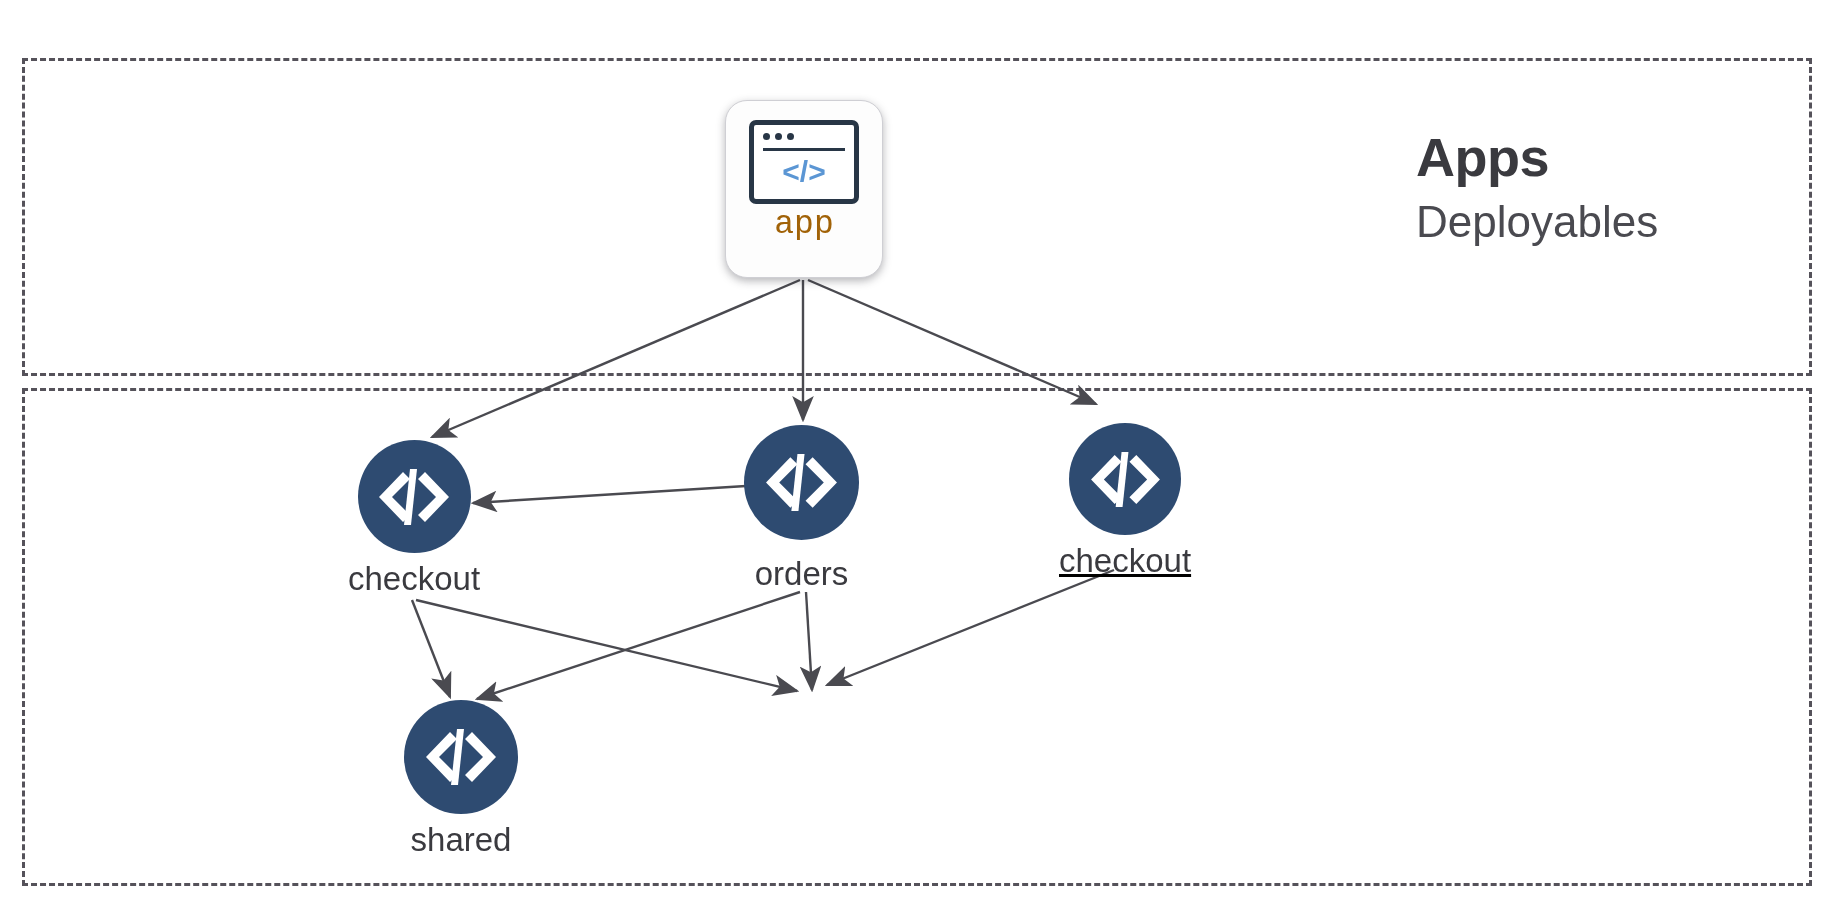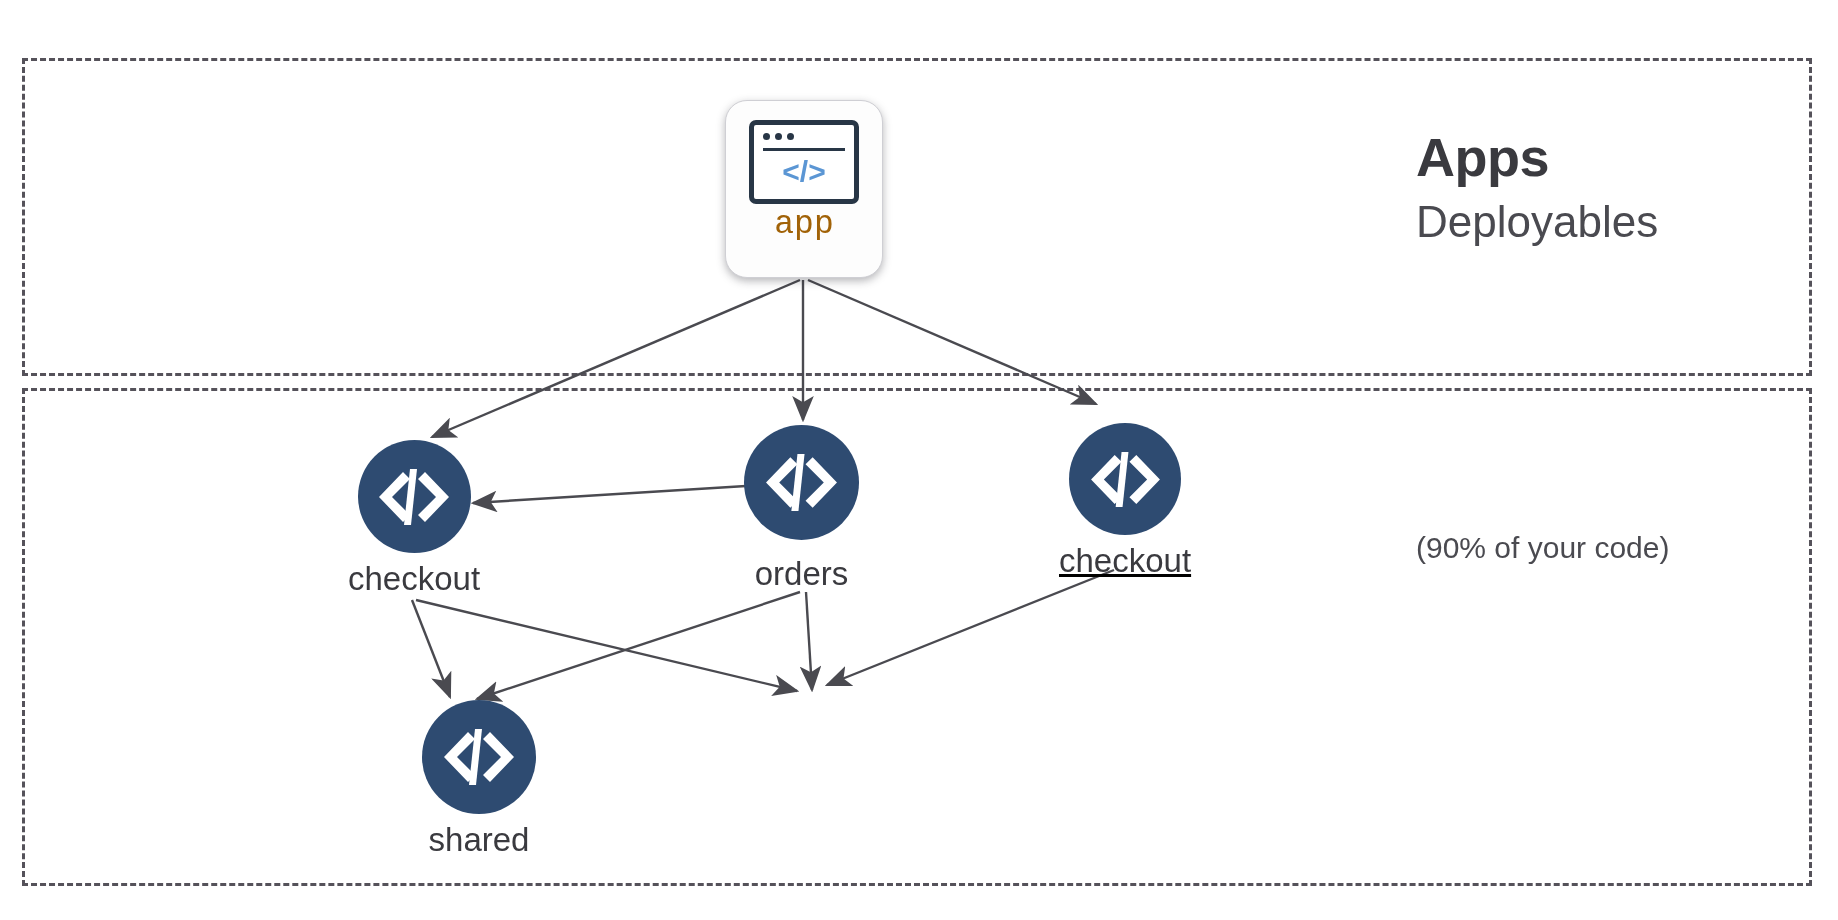--- a/index.html
+++ b/index.html
@@ -150,21 +150,20 @@
 <div id="canvas">
 
   <div class="zone" id="zone-apps"></div>
   <div class="zone" id="zone-libs"></div>
 
   <div class="zone-caption" id="caption-apps">
     <span class="caption-title">Apps</span>
     <span class="caption-sub">Deployables</span>
   </div>
   <div class="zone-caption" id="caption-libs">
-    <span class="caption-sub">(90% of your code)</span>
   </div>
 
   <svg id="edges" viewBox="0 0 1838 920">
     <defs>
       <marker id="arrowhead" markerWidth="11" markerHeight="9" refX="10" refY="4.5" orient="auto" markerUnits="strokeWidth">
         <path d="M0,0 L11,4.5 L0,9 L2.6,4.5 Z" fill="#4a4a50"></path>
       </marker>
     </defs>
     <g stroke="#4a4a50" stroke-width="2.4" fill="none" marker-end="url(#arrowhead)">
 
@@ -233,21 +232,21 @@
         <g fill="#ffffff">
           <polygon points="26,5 33,12 15,30 33,48 26,55 2,30"></polygon>
           <polygon points="48,5 72,30 48,55 41,48 59,30 41,12"></polygon>
           <polygon points="40,2 34,58 27,58 33,2"></polygon>
         </g>
       </svg>
     </div>
     <div class="lib-label">checkout</div>
   </div>
 
-  <div class="lib-node" style="left:422px; top:700px;justify-content:center;">
+  <div class="lib-node" style="left:404px; top:700px;justify-content:center;">
     <div class="lib-circle" style="width:114px;height:114px;">
       <svg width="74" height="60" viewBox="0 0 74 60" aria-hidden="true">
         <g fill="#ffffff">
           <polygon points="26,5 33,12 15,30 33,48 26,55 2,30"></polygon>
           <polygon points="48,5 72,30 48,55 41,48 59,30 41,12"></polygon>
           <polygon points="40,2 34,58 27,58 33,2"></polygon>
         </g>
       </svg>
     </div>
     <div class="lib-label">shared</div>

